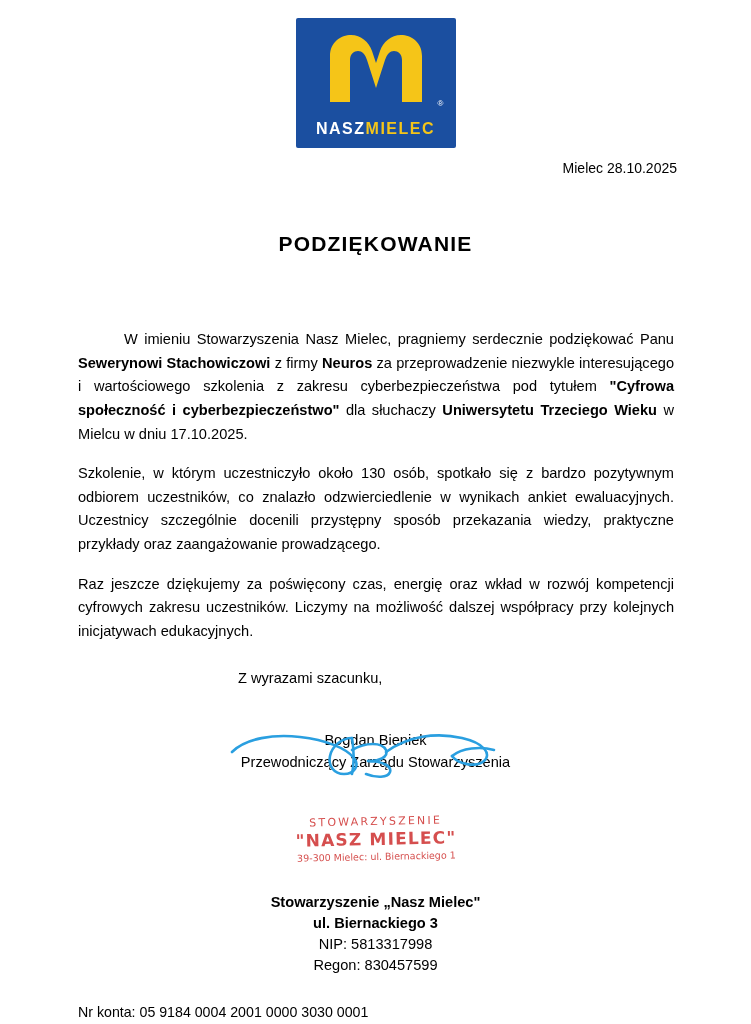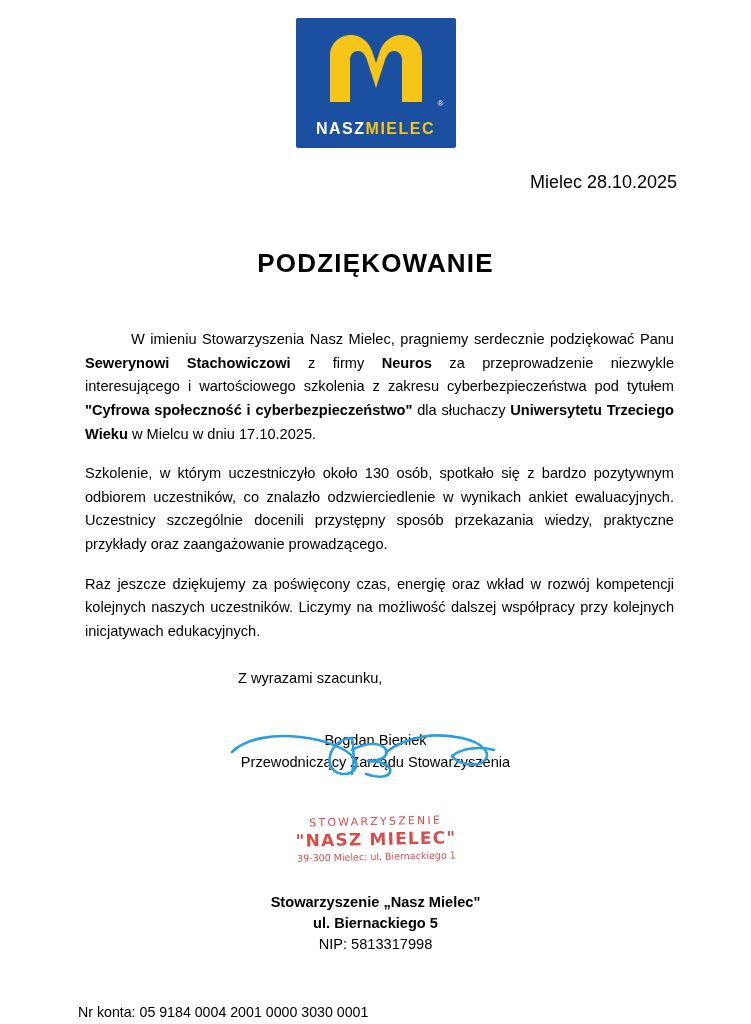--- a/index.html
+++ b/index.html
@@ -62,49 +62,49 @@
     position: absolute;
     right: 12px;
     bottom: 40px;
     color: #ffffff;
     font-size: 8px;
   }
 
   
   .doc-date {
     position: absolute;
-    top: 172px;
+    top: 160px;
     right: 74px;
-    font-size: 18px;
+    font-size: 14px;
   }
 
   
   .doc-title {
     position: absolute;
-    top: 248px;
-    left: 0;
-    width: 100%;
-    text-align: center;
-    font-size: 26px;
+    top: 232px;
+    left: 0;
+    width: 100%;
+    text-align: center;
+    font-size: 21px;
     font-weight: bold;
     letter-spacing: 1.2px;
   }
 
   
   .body-wrap {
     position: absolute;
     top: 328px;
     left: 78px;
     width: 596px;
   }
   .para {
     font-size: 14.6px;
     line-height: 1.62;
     text-align: justify;
-    margin: 0 0 16px 7px;
+    margin: 0 0 16px 0;
   }
   .para.first { text-indent: 46px; }
   .b { font-weight: bold; }
 
   .closing {
     font-size: 14.6px;
     margin: 26px 0 0 160px;
   }
 
   
@@ -190,21 +190,21 @@
   </div>
 
   <div class="doc-date">Mielec 28.10.2025</div>
 
   <div class="doc-title">PODZIĘKOWANIE</div>
 
   <div class="body-wrap">
     <p class="para first"><span>W imieniu Stowarzyszenia Nasz Mielec, pragniemy serdecznie podziękować Panu </span><span class="b">Sewerynowi Stachowiczowi</span><span> z firmy </span><span class="b">Neuros</span><span> za przeprowadzenie niezwykle interesującego i wartościowego szkolenia z zakresu cyberbezpieczeństwa pod tytułem </span><span class="b">"Cyfrowa społeczność i cyberbezpieczeństwo"</span><span> dla słuchaczy </span><span class="b">Uniwersytetu Trzeciego Wieku</span><span> w Mielcu w dniu 17.10.2025.</span></p>
 
     <p class="para">Szkolenie, w którym uczestniczyło około 130 osób, spotkało się z bardzo pozytywnym odbiorem uczestników, co znalazło odzwierciedlenie w wynikach ankiet ewaluacyjnych. Uczestnicy szczególnie docenili przystępny sposób przekazania wiedzy, praktyczne przykłady oraz zaangażowanie prowadzącego.</p>
-    <p class="para">Raz jeszcze dziękujemy za poświęcony czas, energię oraz wkład w rozwój kompetencji kolejnych naszych uczestników. Liczymy na możliwość dalszej współpracy przy kolejnych inicjatywach edukacyjnych.</p>
+    <p class="para">Raz jeszcze dziękujemy za poświęcony czas, energię oraz wkład w rozwój kompetencji cyfrowych zakresu uczestników. Liczymy na możliwość dalszej współpracy przy kolejnych inicjatywach edukacyjnych.</p>
 
     <div class="closing">Z wyrazami szacunku,</div>
   </div>
 
   <div class="sig-block">
     <div class="sig-name">Bogdan Bieniek</div>
     <div class="sig-role">Przewodniczący Zarządu Stowarzyszenia</div>
   </div>
 
   <svg class="signature-svg" viewBox="0 0 300 62">
@@ -219,19 +219,20 @@
   </svg>
 
   <div class="stamp">
     <div class="stamp-l1">STOWARZYSZENIE</div>
     <div class="stamp-l2">"NASZ MIELEC"</div>
     <div class="stamp-l3">39-300 Mielec: ul. Biernackiego 1</div>
   </div>
 
   <div class="footer">
     <span class="line strong">Stowarzyszenie „Nasz Mielec"</span>
-    <span class="line strong">ul. Biernackiego 5</span>
+    <span class="line strong">ul. Biernackiego 3</span>
     <span class="line">NIP: 5813317998</span>
+    <span class="line">Regon: 830457599</span>
   </div>
 
   <div class="footer-clip" style="top:1004px; text-align:left; padding-left:78px;">Nr konta: 05 9184 0004 2001 0000 3030 0001</div>
 
 </div>
 
 </body></html>

